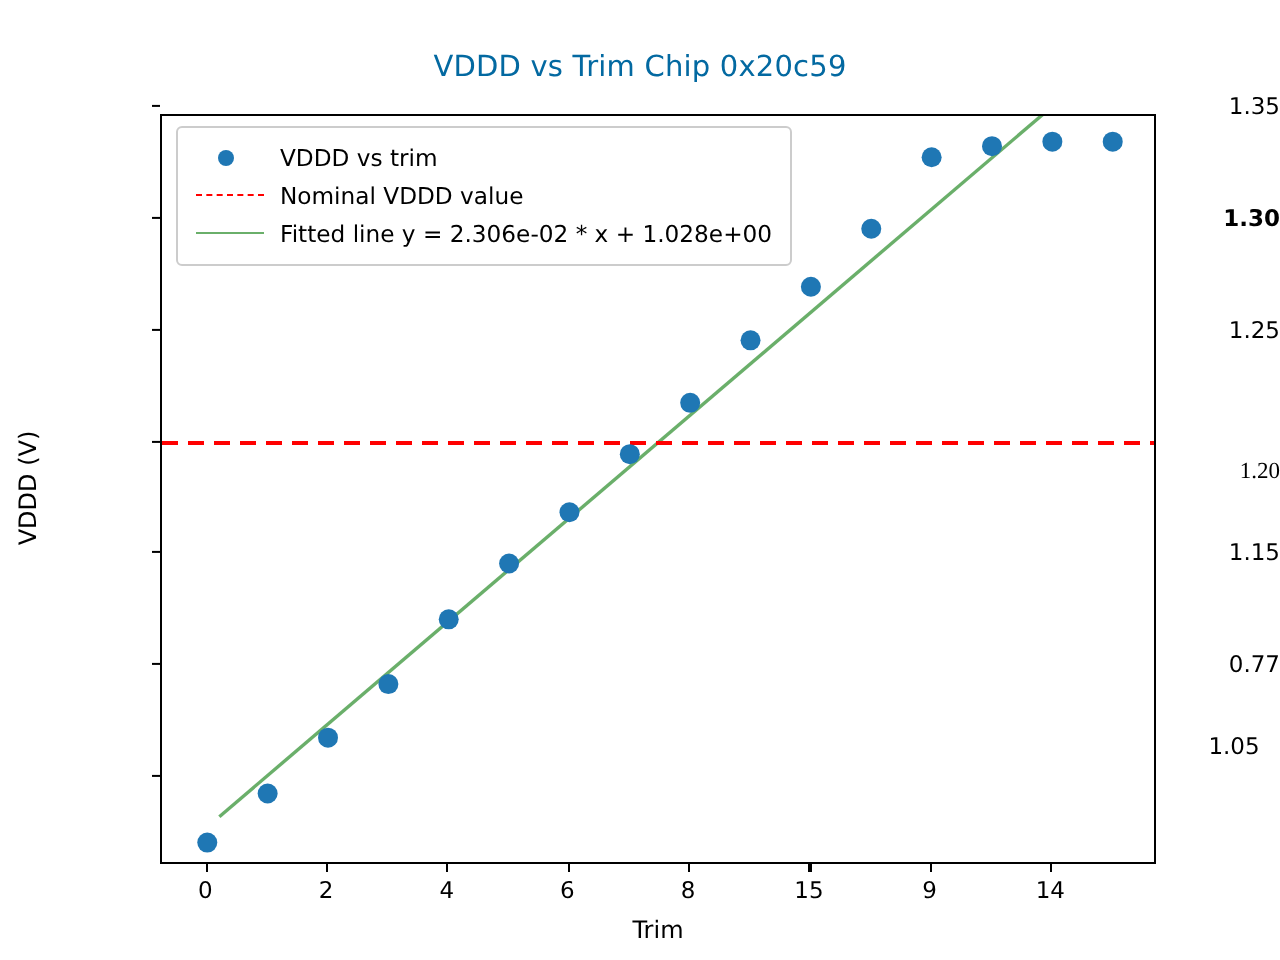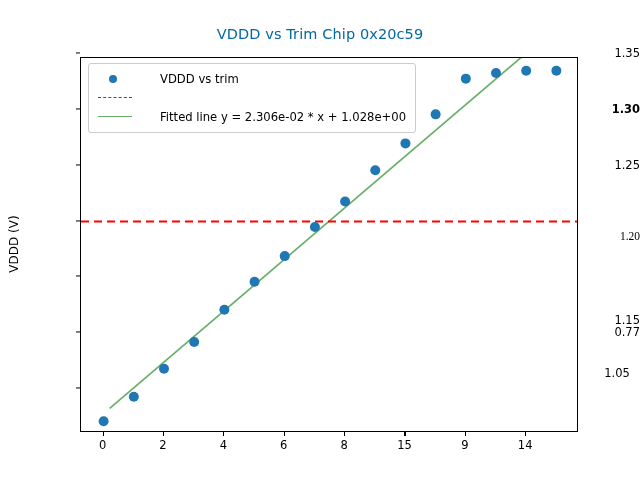--- a/index.html
+++ b/index.html
@@ -112,21 +112,20 @@
     background: #ffffff;
     border: 1px solid #cccccc;
     border-radius: 3px;
     padding: 5px 9px 6px 9px;
     box-sizing: border-box;
   }
   .legend-row {
     display: flex;
     align-items: center;
     height: 19px;
-    gap: 20px;
   }
   .legend-key {
     width: 34px;
     height: 14px;
     position: relative;
     flex: 0 0 34px;
     margin-right: 8px;
   }
   .legend-label {
     font-size: 11.6px;
@@ -162,27 +161,28 @@
 <body>
 
 <div id="figure">
 
   <div id="chart-title">VDDD vs Trim Chip 0x20c59</div>
 
   <div id="ylabel-wrap">
     <div id="ylabel">VDDD (V)</div>
   </div>
 
+  <div id="xlabel">Trim</div>
 
   <div id="axis-ticks">
       <div class="tick-label-y" style="top: 373px; text-align: center;">1.05</div>
       <div class="tick-mark-y" style="top: 387.915px;"></div>
       <div class="tick-label-y" style="top: 332.112px;">0.77</div>
       <div class="tick-mark-y" style="top: 332.112px;"></div>
-      <div class="tick-label-y" style="top: 276.308px; margin-top: 44px;">1.15</div>
+      <div class="tick-label-y" style="top: 276.308px;">1.15</div>
       <div class="tick-mark-y" style="top: 276.308px;"></div>
       <div class="tick-label-y" style="top: 236px; font-family: Liberation Serif, serif;">1.20</div>
       <div class="tick-mark-y" style="top: 220.504px;"></div>
       <div class="tick-label-y" style="top: 164.701px;">1.25</div>
       <div class="tick-mark-y" style="top: 164.701px;"></div>
       <div class="tick-label-y" style="top: 108.897px; font-weight: bold;">1.30</div>
       <div class="tick-mark-y" style="top: 108.897px;"></div>
       <div class="tick-label-y" style="top: 53.0938px;">1.35</div>
       <div class="tick-mark-y" style="top: 53.0938px;"></div>
       <div class="tick-label-x" style="left: 102.636px;">0</div>
@@ -236,20 +236,21 @@
     <div class="legend-row">
       <span class="legend-key">
         <span class="legend-marker-dot" id="lk0" style="background: rgb(31, 119, 180);"></span>
       </span>
       <span class="legend-label">VDDD vs trim</span>
     </div>
     <div class="legend-row">
       <span class="legend-key">
         <span class="legend-line-dashed" id="lk1" style="border-top-color: rgb(255, 0, 0);"></span>
       </span>
+      <span class="legend-label">Nominal VDDD value</span>
     </div>
     <div class="legend-row">
       <span class="legend-key">
         <span class="legend-line-solid" id="lk2" style="background: rgb(106, 175, 106);"></span>
       </span>
       <span class="legend-label">Fitted line y = 2.306e-02 * x + 1.028e+00</span>
     </div>
   </div>
 
 </div>

